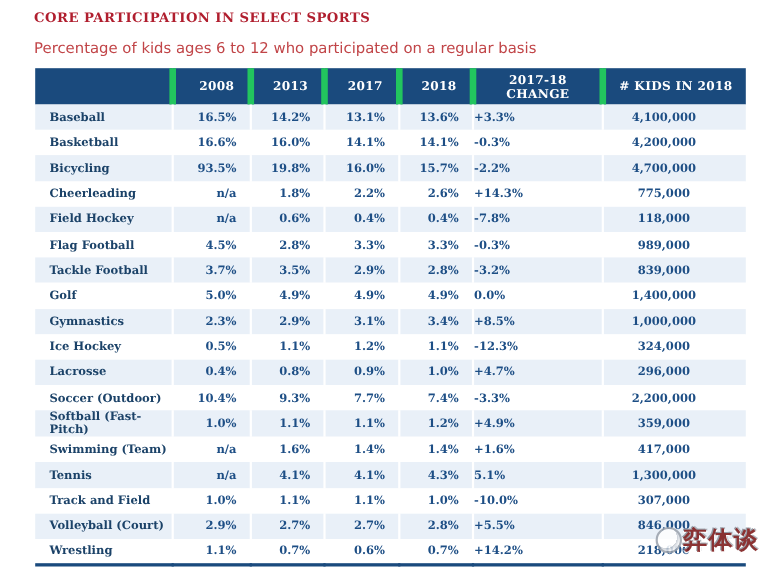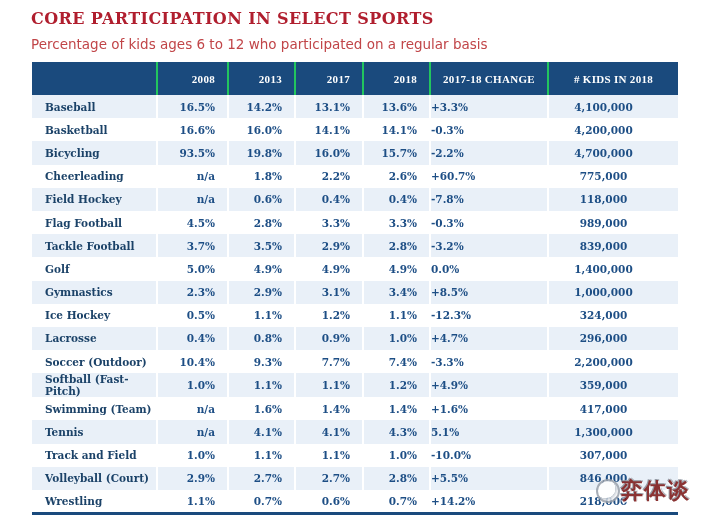--- a/index.html
+++ b/index.html
@@ -6,21 +6,21 @@
   html, body { margin: 0; padding: 0; }
   body {
     width: 712px; height: 527px;
     background: #ffffff;
     position: relative;
     overflow: hidden;
     font-family: "DejaVu Serif", serif;
   }
   .page-title {
     position: absolute; left: 31px; top: 9px; margin: 0;
-    font-size: 16px; font-weight: bold; color: #b01e2e;
+    font-size: 12px; font-weight: bold; color: #b01e2e;
     letter-spacing: 0.4px;
     font-family: "DejaVu Serif", serif;
   }
   .page-subtitle {
     position: absolute; left: 31px; top: 36px; margin: 0;
     font-size: 13.5px; color: #c14548;
     font-family: "DejaVu Sans", sans-serif;
   }
   table.participation {
     position: absolute; left: 32px; top: 62px;
@@ -32,21 +32,21 @@
   thead th {
     background: #1a4a7d;
     color: #ffffff;
     font-size: 11px;
     font-weight: bold;
     height: 33px;
     letter-spacing: 0.3px;
     padding: 0;
     font-family: "DejaVu Serif", serif;
   }
-  thead th + th { border-left: 2px solid #22c55e; font-family: Liberation Serif, serif; }
+  thead th + th { border-left: 6px solid #22c55e; }
   thead th.c1, thead th.c2, thead th.c3, thead th.c4 { text-align: right; padding-right: 12px; }
   thead th.c5, thead th.c6 { text-align: center; }
   tbody td {
     height: 23.2px;
     font-size: 10.5px;
     font-weight: bold;
     color: #1d4e85;
     padding: 0;
     background: #ffffff;
     font-family: "DejaVu Serif", serif;
@@ -136,21 +136,21 @@
         <td class="c4">15.7%</td>
         <td class="c5">-2.2%</td>
         <td class="c6">4,700,000</td>
       </tr>
       <tr>
         <td class="c0">Cheerleading</td>
         <td class="c1">n/a</td>
         <td class="c2">1.8%</td>
         <td class="c3">2.2%</td>
         <td class="c4">2.6%</td>
-        <td class="c5">+60.7%</td>
+        <td class="c5">+14.3%</td>
         <td class="c6">775,000</td>
       </tr>
       <tr>
         <td class="c0">Field Hockey</td>
         <td class="c1">n/a</td>
         <td class="c2">0.6%</td>
         <td class="c3">0.4%</td>
         <td class="c4">0.4%</td>
         <td class="c5">-7.8%</td>
         <td class="c6">118,000</td>

